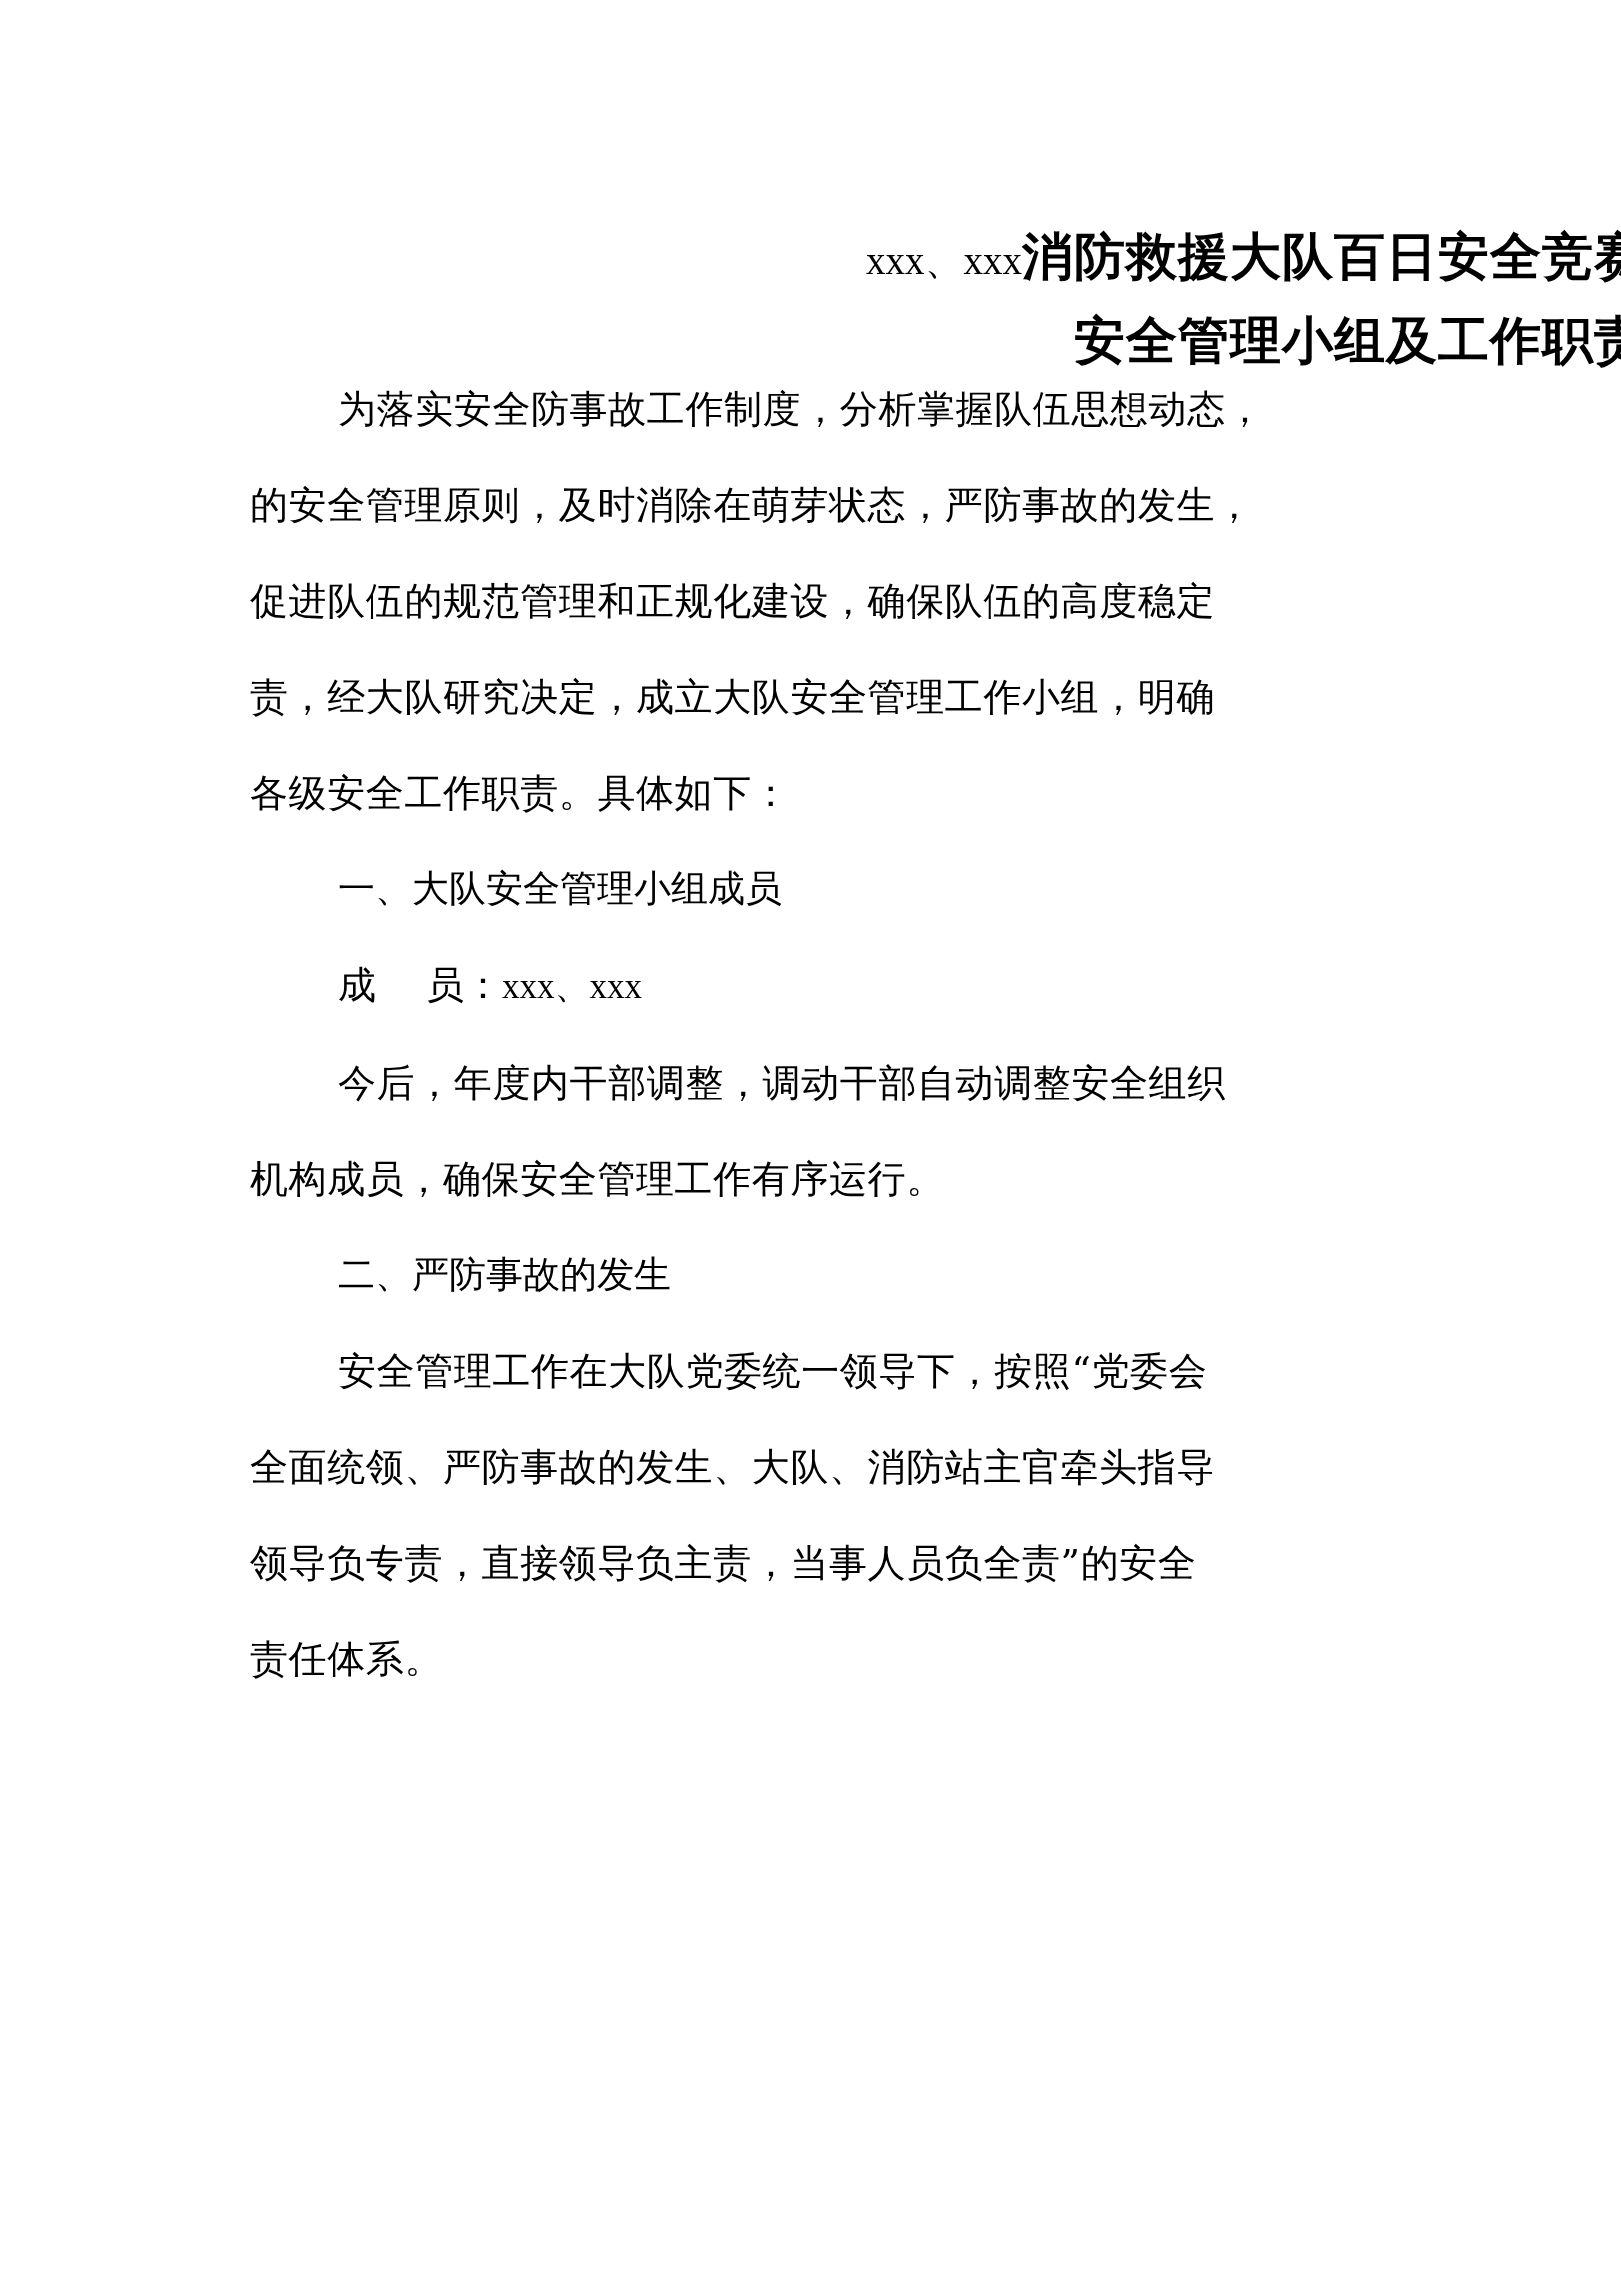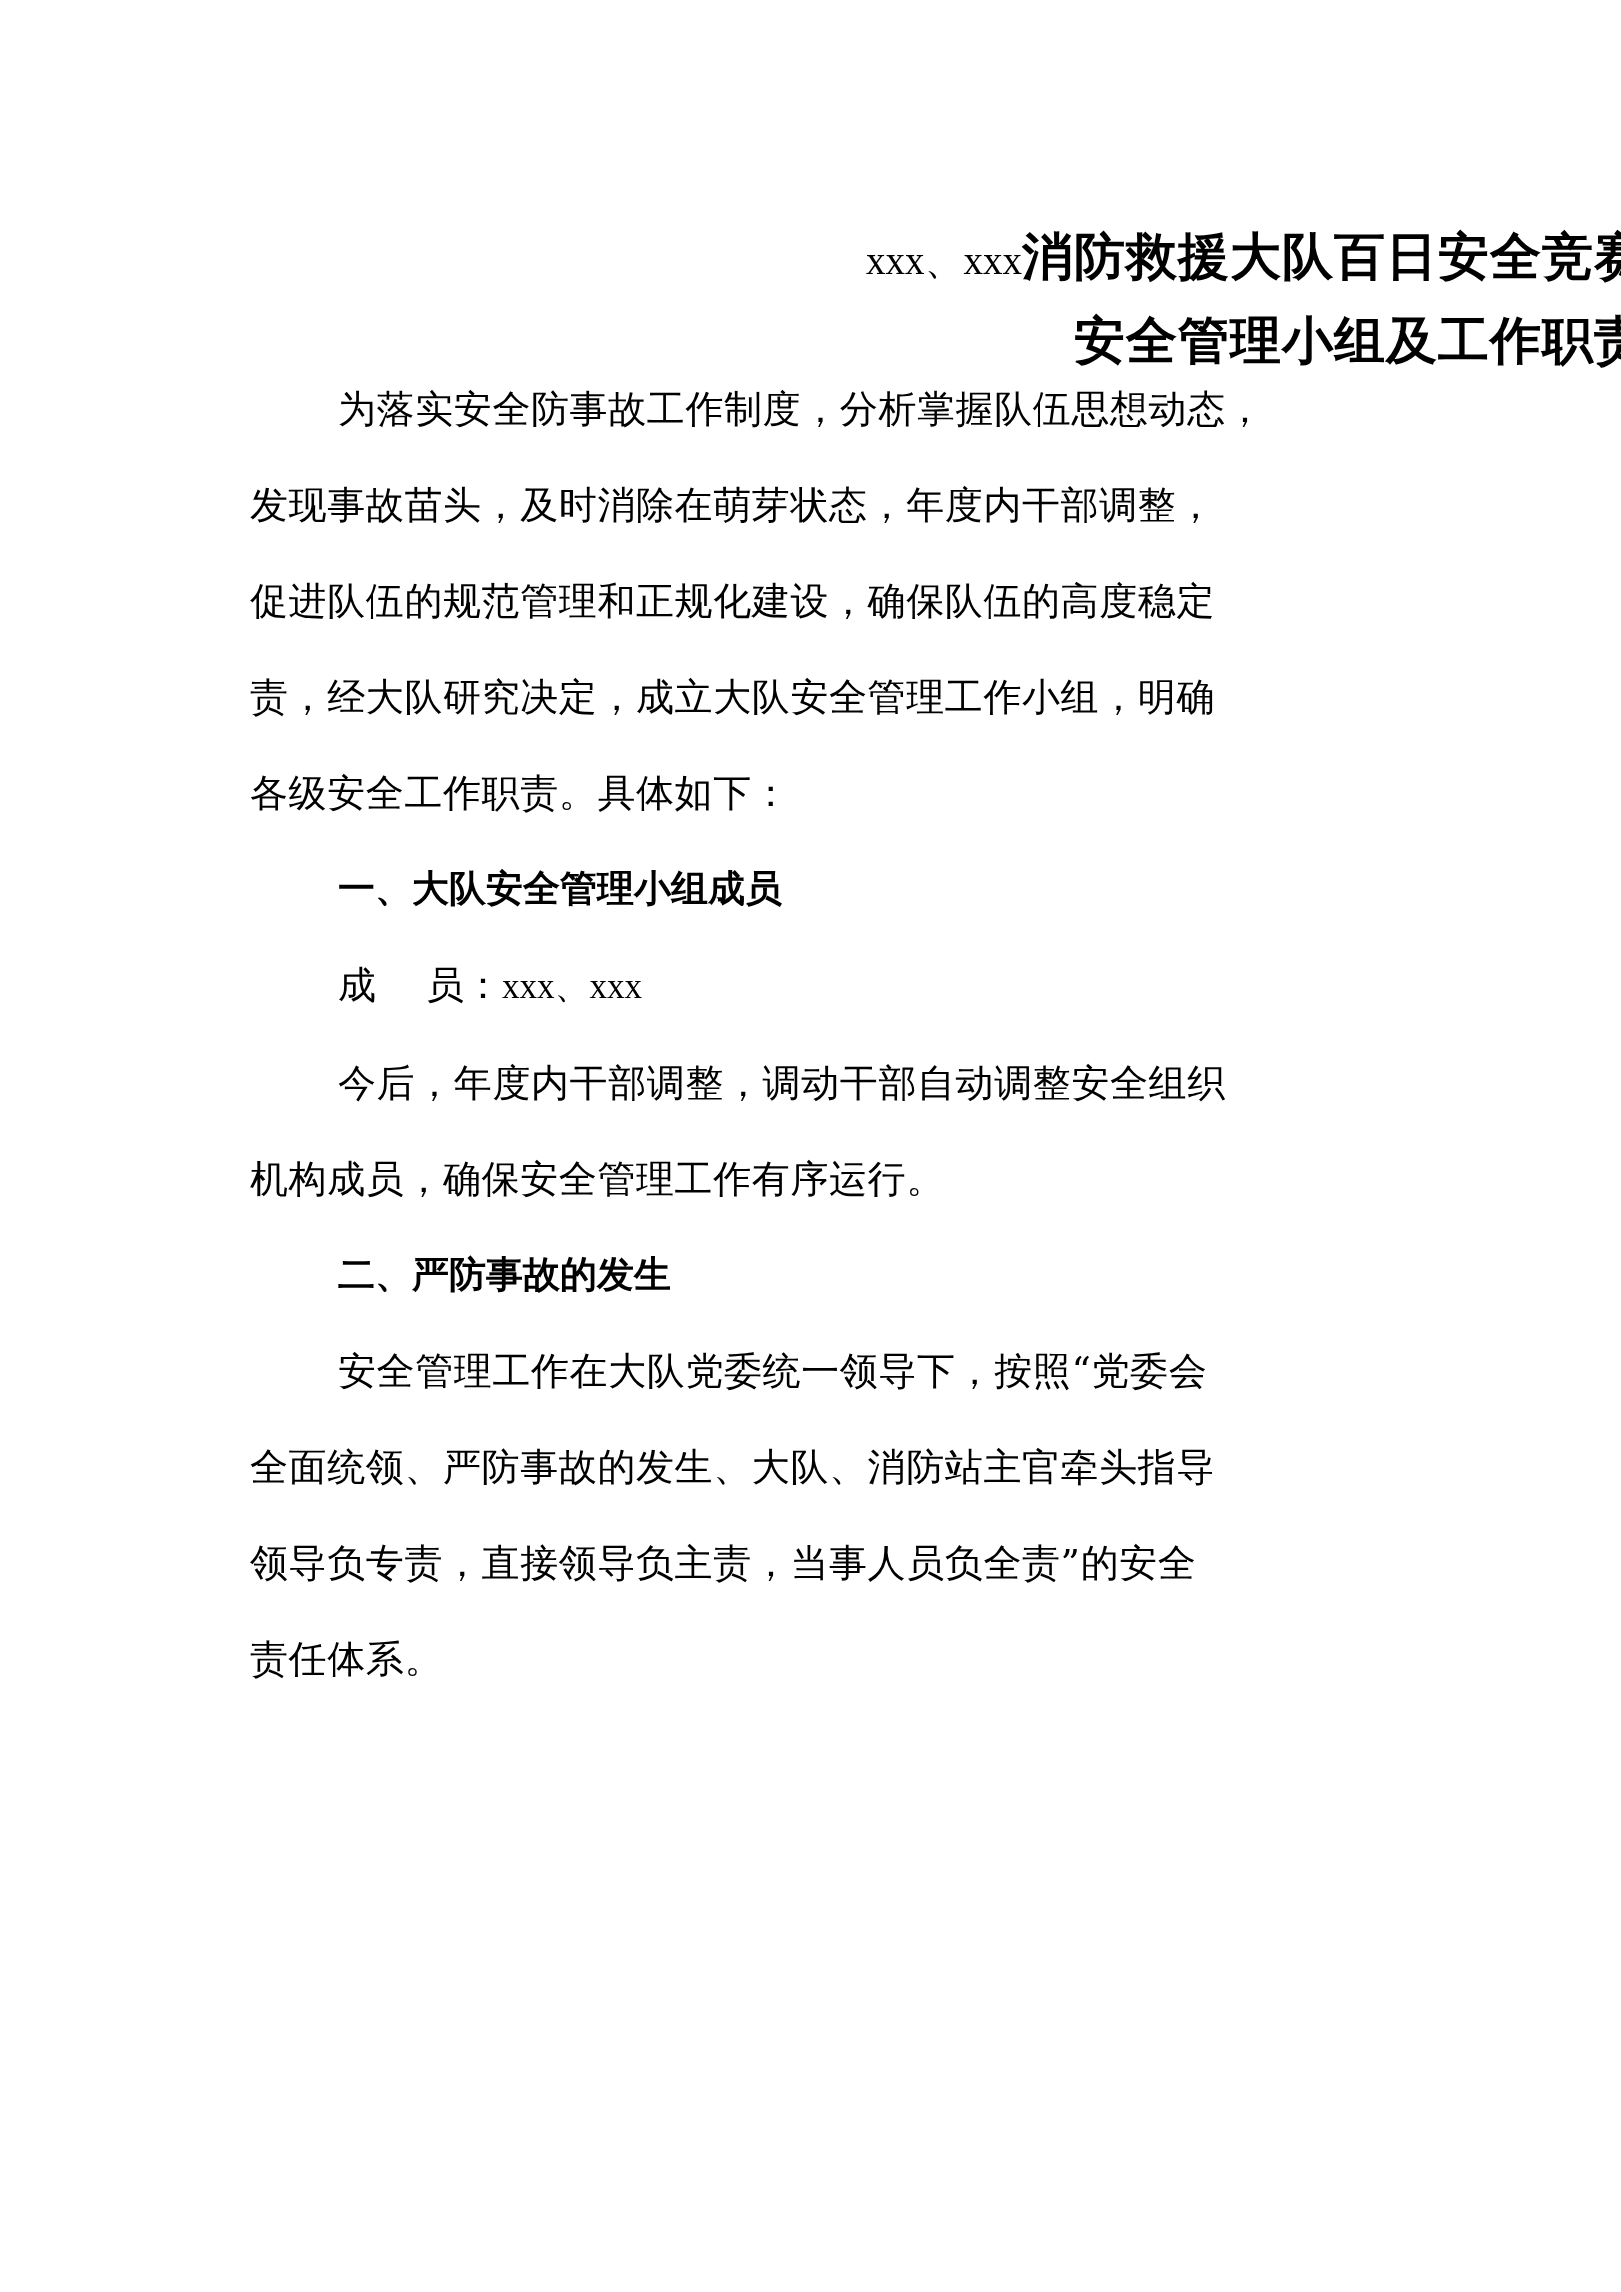--- a/index.html
+++ b/index.html
@@ -61,21 +61,21 @@
       margin: 0;
       text-align: justify;
       text-align-last: left;
       letter-spacing: 0.6px;
     }
     .indent {
       text-indent: 88px;
     }
     .heading {
       font-family: "DejaVu Sans", "Liberation Sans", sans-serif;
-      font-weight: bold;
+      font-weight: normal;
       font-size: 37px;
       line-height: 96px;
       margin: 0;
       padding-left: 88px;
     }
     .member-line {
       font-size: 38px;
       line-height: 96px;
       margin: 0;
       padding-left: 88px;
@@ -104,21 +104,21 @@
 
   <div class="title-block">
     <p class="title-line"><span class="title-prefix">xxx、xxx</span><span>消防救援大队百日安全竞赛</span></p>
     <p class="title-line">安全管理小组及工作职责</p>
   </div>
 
   <div class="body-text">
 
     <p class="para indent">
       <span class="line">为落实安全防事故工作制度，分析掌握队伍思想动态，</span>
-      <span class="line" style="text-indent:0">发现事故苗头，及时消除在萌芽状态，年度内干部调整，</span>
+      <span class="line" style="text-indent:0">的安全管理原则，及时消除在萌芽状态，严防事故的发生，</span>
       <span class="line" style="text-indent:0">促进队伍的规范管理和正规化建设，确保队伍的高度稳定</span>
     </p>
 
     <p class="para">
       <span class="line">责，经大队研究决定，成立大队安全管理工作小组，明确</span>
       <span class="line">各级安全工作职责。具体如下：</span>
     </p>
 
     <p class="heading">一、大队安全管理小组成员</p>
 

